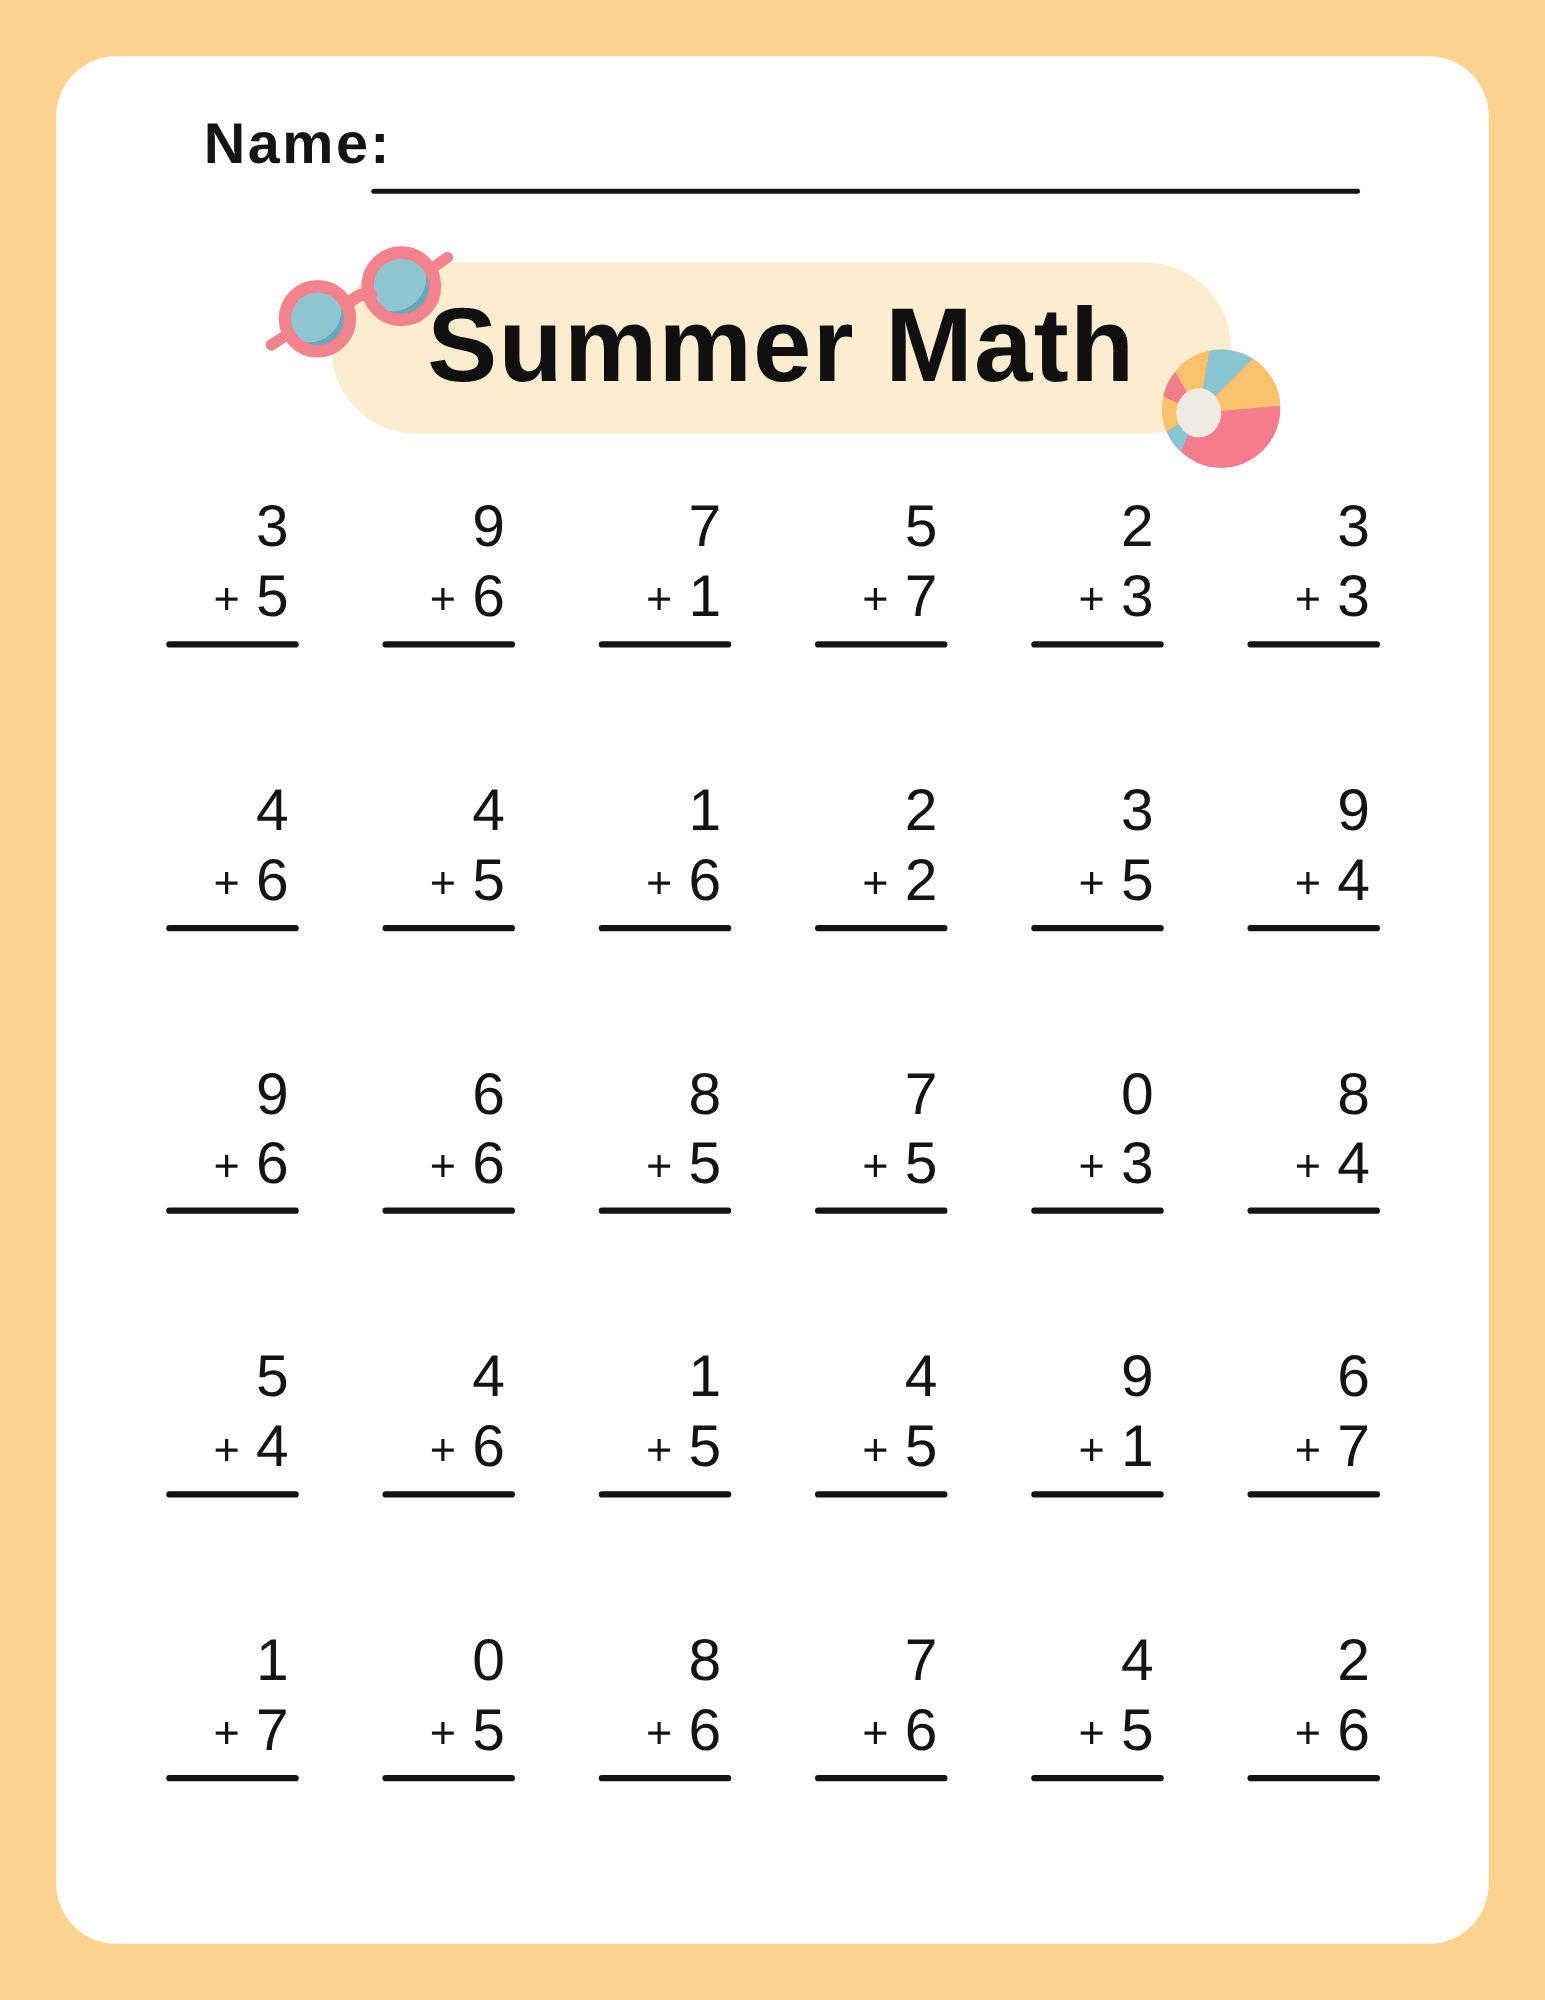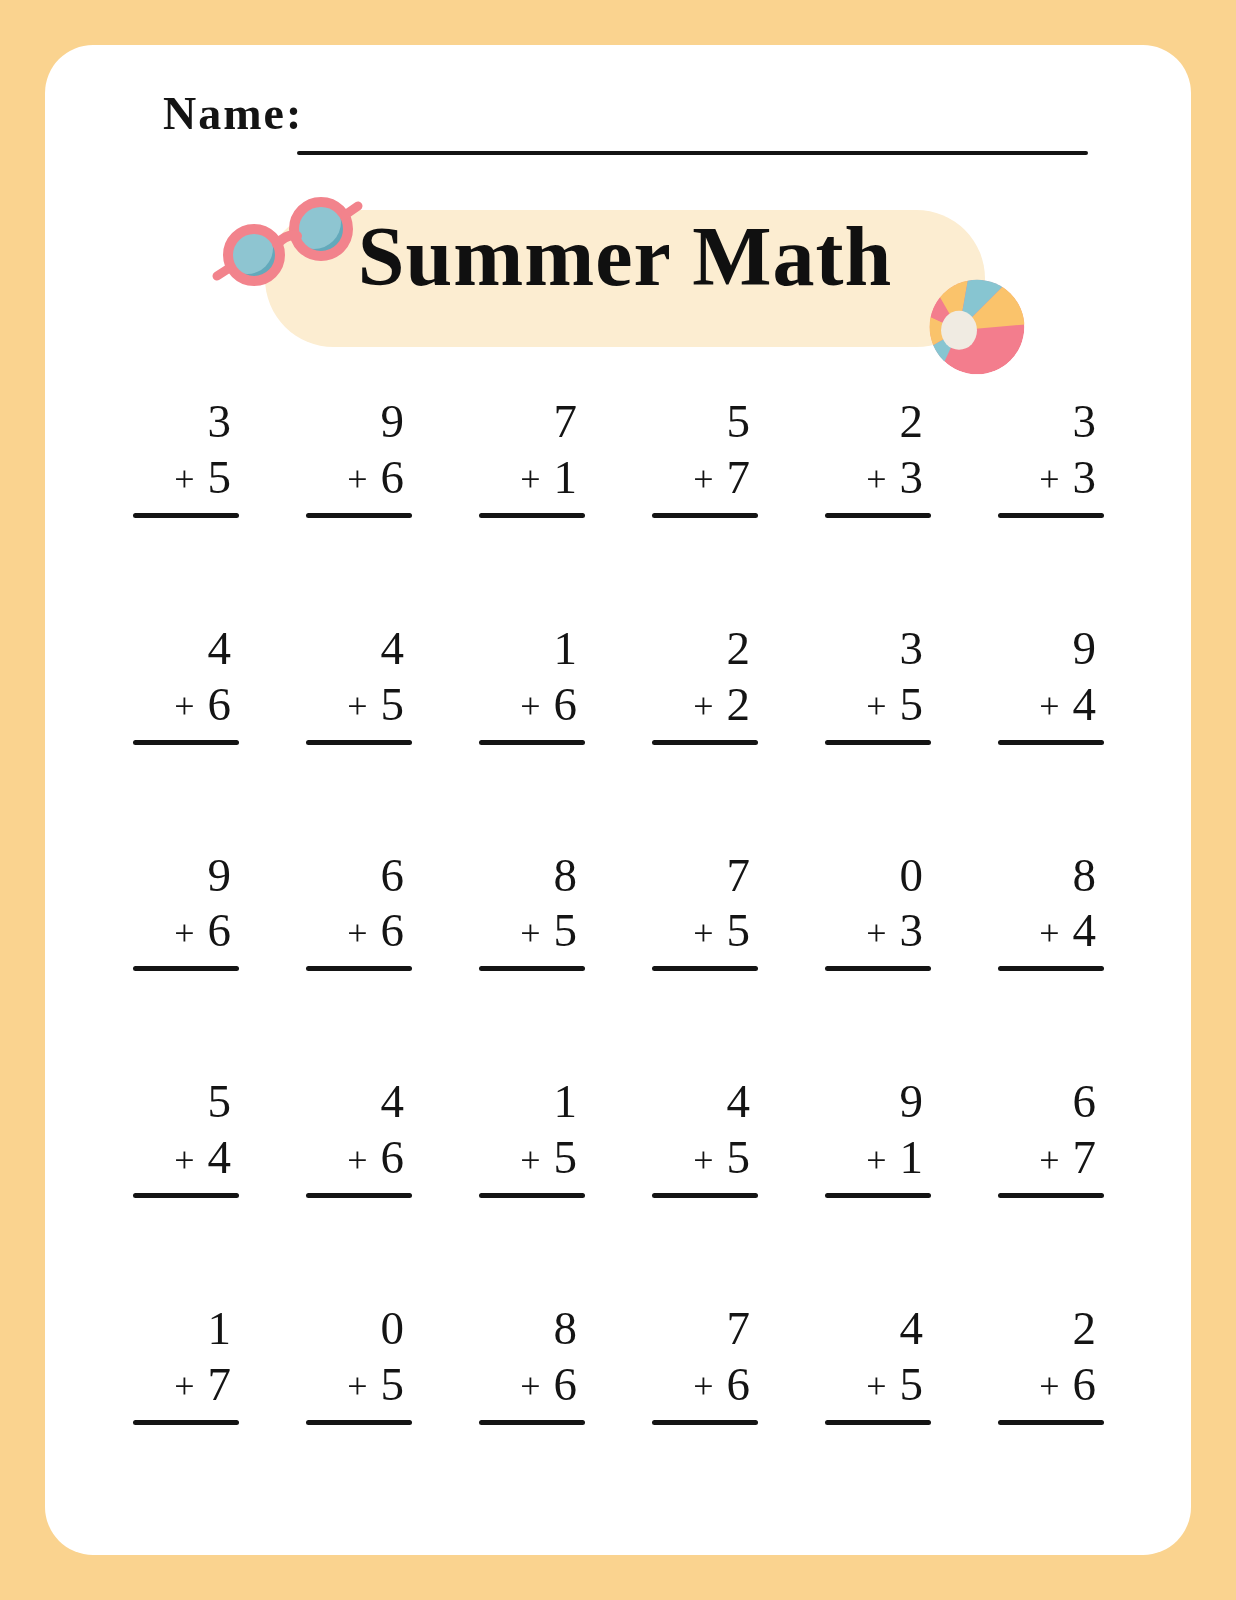--- a/index.html
+++ b/index.html
@@ -1,30 +1,30 @@
 <!DOCTYPE html>
 <html style="--border-orange: #FAD38F; --card-white: #FFFFFF; --banner-cream: #FCEDD1; --ink: #141414; --frame-pink: #F2838C; --lens-teal: #8EC5D1; --lens-teal-dark: #63A9BB; --ball-yellow: #FAC36B; --ball-teal: #87C5D1; --ball-coral: #F37D8D; --ball-hub: #F0EBE2;"><head>
 <meta charset="utf-8">
 <style>
   * { margin:0; padding:0; box-sizing:border-box; }
   html,body { width:1236px; height:1600px; }
   body { font-family:"Liberation Sans", sans-serif; background:var(--border-orange, #FAD38F); }
 
-  .page { position:relative; width:1236px; height:1600px; background:var(--border-orange, #FAD38F);font-family:Liberation Serif, serif; }
+  .page { position:relative; width:1236px; height:1600px; background:var(--border-orange, #FAD38F); }
   .card { position:absolute; left:45px; top:45px; width:1146px; height:1510px;
           background:var(--card-white, #FFFFFF); border-radius:48px; }
 
   .name-label { position:absolute; left:118px; top:42px; font-size:46px; font-weight:bold;
                 letter-spacing:2px; color:var(--ink, #141414); }
   .name-line  { position:absolute; left:252px; top:106px; width:791px; height:4px;
                 background:var(--ink, #141414); border-radius:2px; }
 
   .banner { position:absolute; left:220px; top:165px; width:720px; height:137px;
             background:var(--banner-cream, #FCEDD1); border-radius:69px;
-            display:flex; align-items:flex-start; justify-content:center; }
+            display:flex; align-items:center; justify-content:center; }
   .banner h1 { font-size:84px; font-weight:bold; letter-spacing:1px; color:#101010;
                white-space:nowrap; transform:translateY(-2px); }
 
   .sunglasses { position:absolute; left:152px; top:118px; width:168px; height:142px; }
   .beachball  { position:absolute; left:883px; top:233px; width:98px; height:98px; }
 
   .grid { position:absolute; left:88px; top:352px;
           display:grid; grid-template-columns:repeat(6, 106px);
           column-gap:67px; row-gap:106px; }
   .problem { width:106px; }

